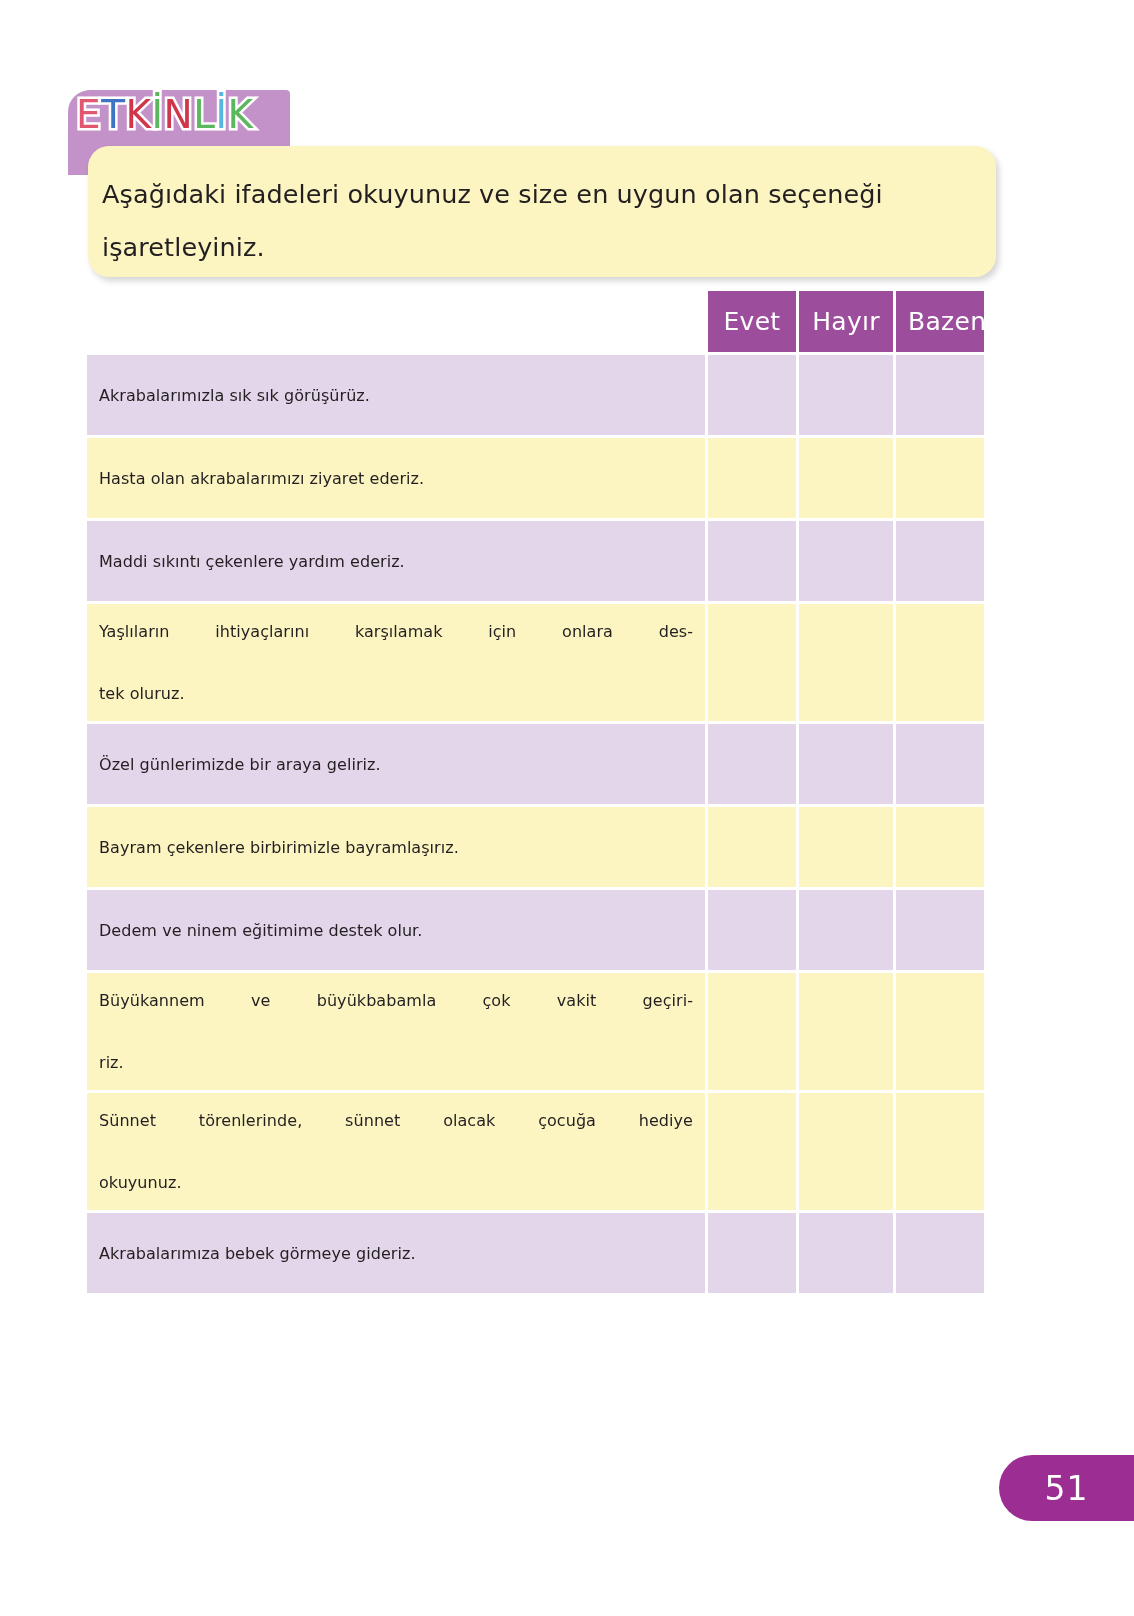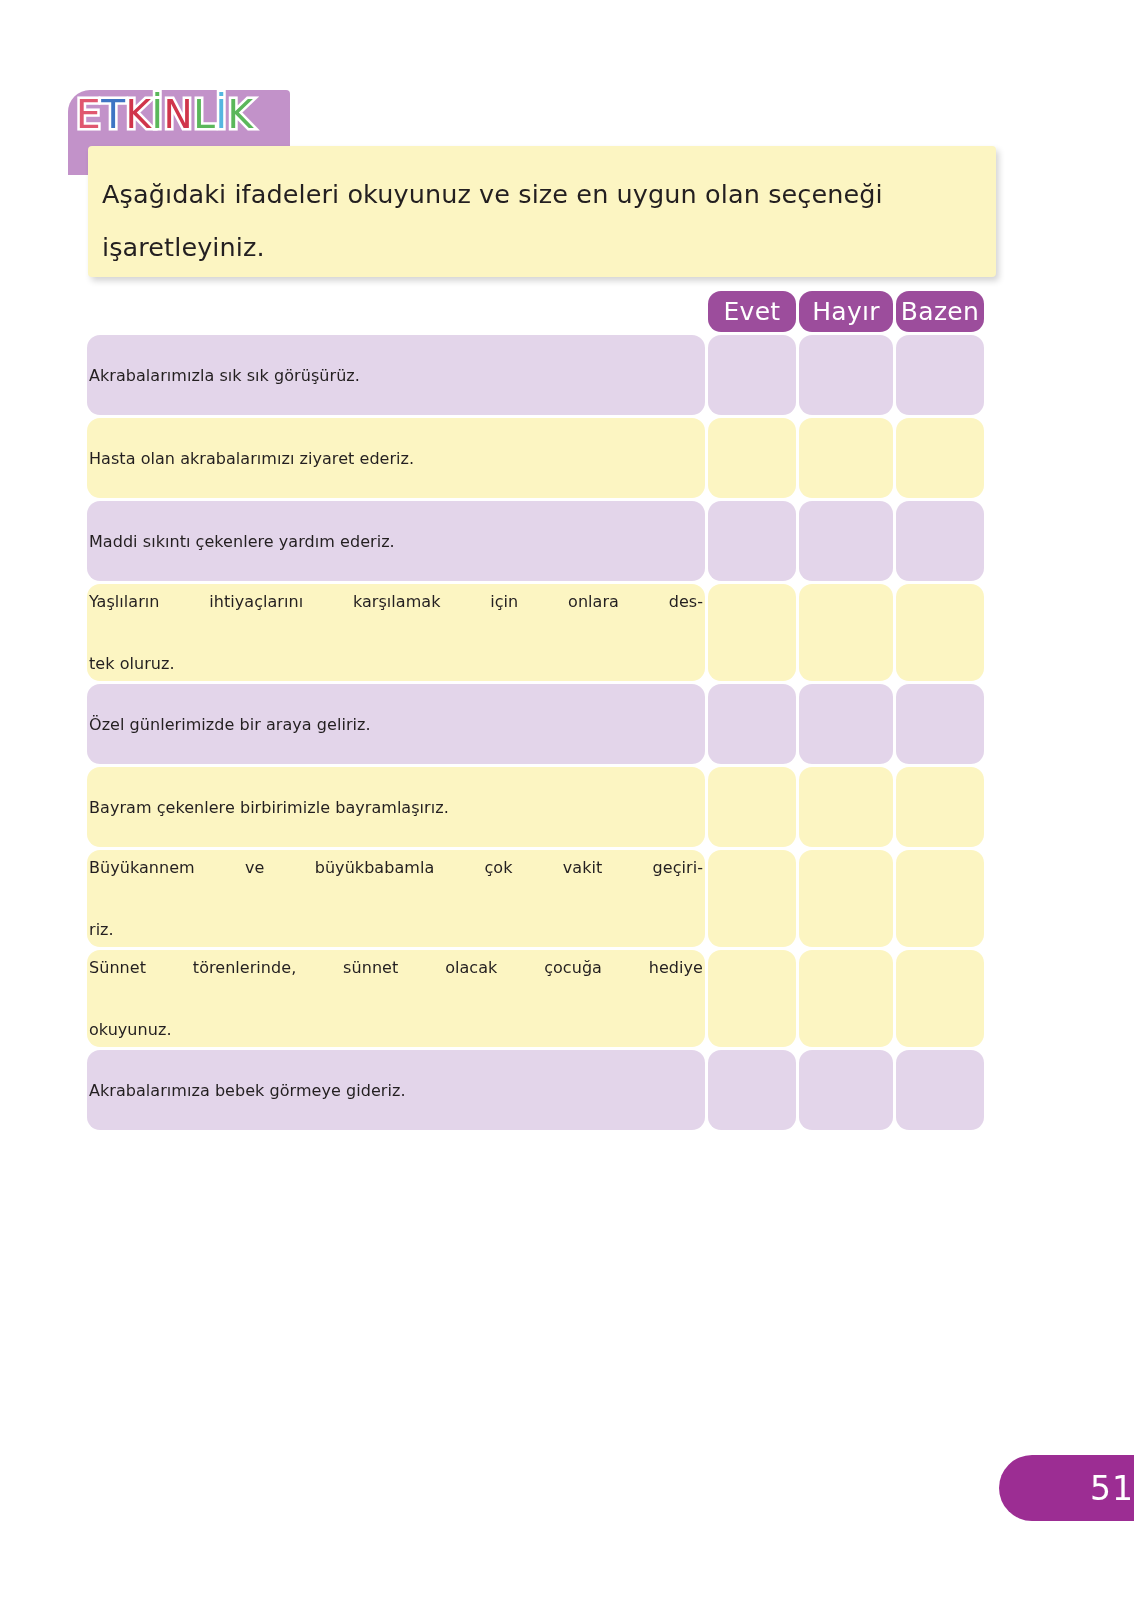--- a/index.html
+++ b/index.html
@@ -60,21 +60,21 @@
   .lt-i1, .lt-i2 { position: relative; }
 
   
   #instruction-card {
     position: absolute;
     left: 88px;
     top: 146px;
     width: 908px;
     height: 131px;
     background: #fcf5c2;
-    border-radius: 4px;
+    border-radius: 21px;
     box-shadow: 3px 4px 6px rgba(0,0,0,0.17);
     z-index: 2;
     box-sizing: border-box;
     padding: 22px 26px 0 14px;
   }
   #instruction-text {
     font-family: "DejaVu Sans", sans-serif;
     font-size: 25.5px;
     color: #231f20;
     line-height: 53px;
@@ -93,23 +93,22 @@
   #survey-table {
     position: absolute;
     left: 84px;
     top: 288px;
     width: 902px;
     border-collapse: separate;
     border-spacing: 3px 3px;
     table-layout: fixed;
   }
   #survey-table td, #survey-table th {
-    padding: 2px;
+    padding: 12px;
     margin: 17px;
-    border-radius: 13px;
   }
   .hdr-blank {
     background: transparent;
     border: none;
   }
   .hdr-cell {
     background: #9c4d9c;
     color: #ffffff;
     font-family: "DejaVu Sans", sans-serif;
     font-size: 25px;
@@ -152,21 +151,21 @@
     width: 135px;
     height: 66px;
     background: #9c2d93;
     border-top-left-radius: 33px;
     border-bottom-left-radius: 33px;
     color: #ffffff;
     font-family: "DejaVu Sans", sans-serif;
     font-size: 33px;
     display: flex;
     align-items: center;
-    justify-content: flex-end;
+    justify-content: center;
     letter-spacing: 1px;
   }
 </style>
 </head>
 <body>
 
 <div id="etkinlik-tab"></div>
 
 <div id="etkinlik-word"><span class="lt-e" style="color: rgb(224, 87, 111);">E</span><span class="lt-t" style="color: rgb(62, 116, 196);">T</span><span class="lt-k1" style="color: rgb(208, 53, 75);">K</span><span class="lt-i1" style="color: rgb(91, 183, 91);">İ</span><span class="lt-n" style="color: rgb(208, 53, 75);">N</span><span class="lt-l" style="color: rgb(91, 183, 91);">L</span><span class="lt-i2" style="color: rgb(86, 182, 224);">İ</span><span class="lt-k2" style="color: rgb(91, 183, 91);">K</span></div>
 
@@ -222,20 +221,26 @@
         <td class="ans-cell">&nbsp;</td>
         <td class="ans-cell">&nbsp;</td>
         <td class="ans-cell">&nbsp;</td>
       </tr>
       <tr class="body-row row-yellow">
         <td class="stmt-cell"><span>Bayram çekenlere birbirimizle bayramlaşırız.</span></td>
         <td class="ans-cell">&nbsp;</td>
         <td class="ans-cell">&nbsp;</td>
         <td class="ans-cell">&nbsp;</td>
       </tr>
+      <tr class="body-row row-purple">
+        <td class="stmt-cell"><span>Dedem ve ninem eğitimime destek olur.</span></td>
+        <td class="ans-cell">&nbsp;</td>
+        <td class="ans-cell">&nbsp;</td>
+        <td class="ans-cell">&nbsp;</td>
+      </tr>
       <tr class="body-row row-yellow">
         <td class="stmt-cell">
           <span class="line-justify">Büyükannem ve büyükbabamla  çok vakit geçiri-</span>
           <span style="display: block;">riz.</span>
         </td>
         <td class="ans-cell">&nbsp;</td>
         <td class="ans-cell">&nbsp;</td>
         <td class="ans-cell">&nbsp;</td>
       </tr>
       <tr class="body-row row-yellow">

